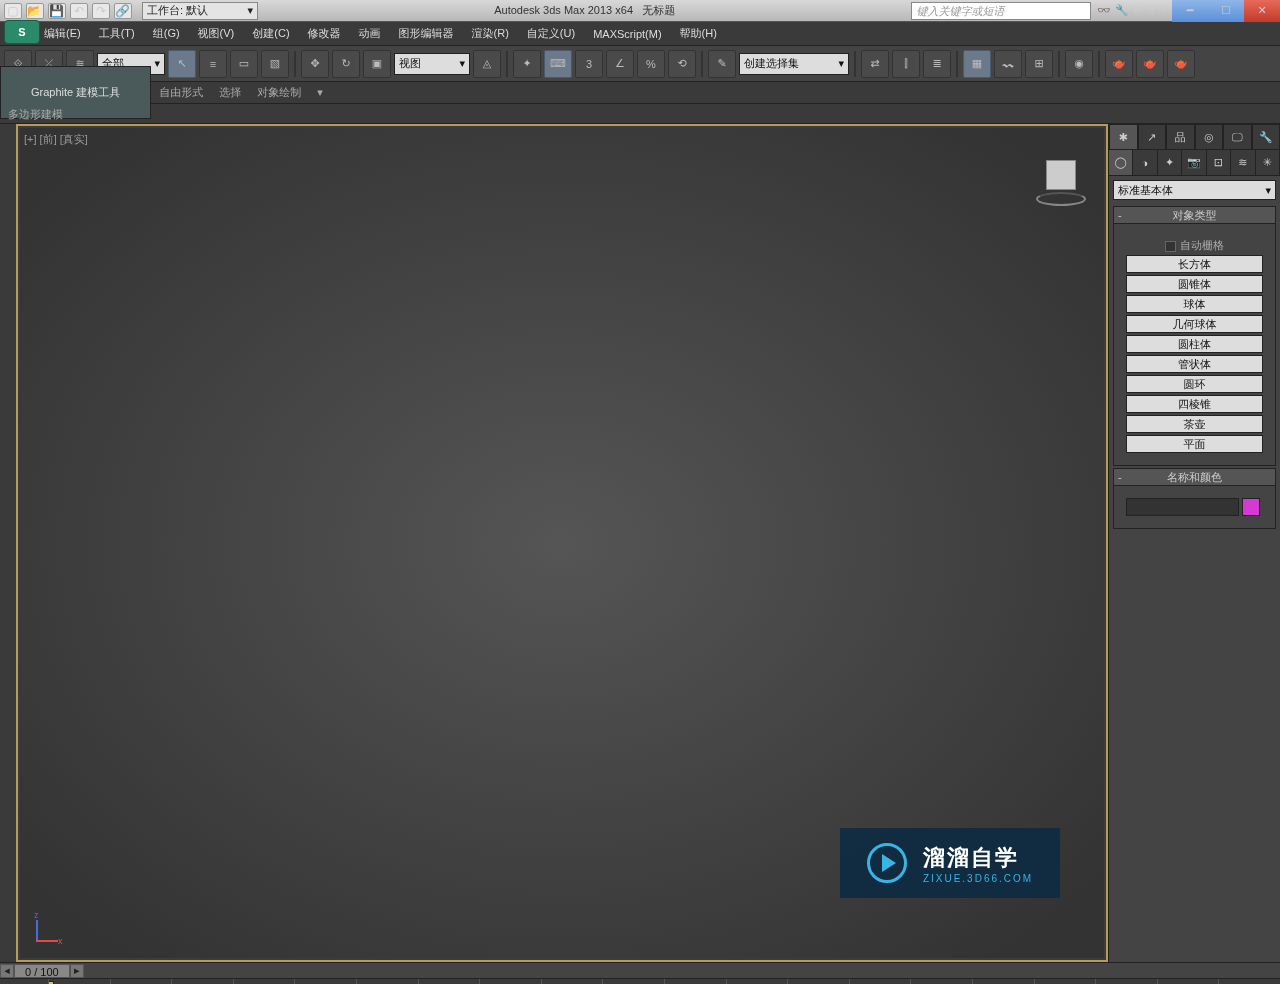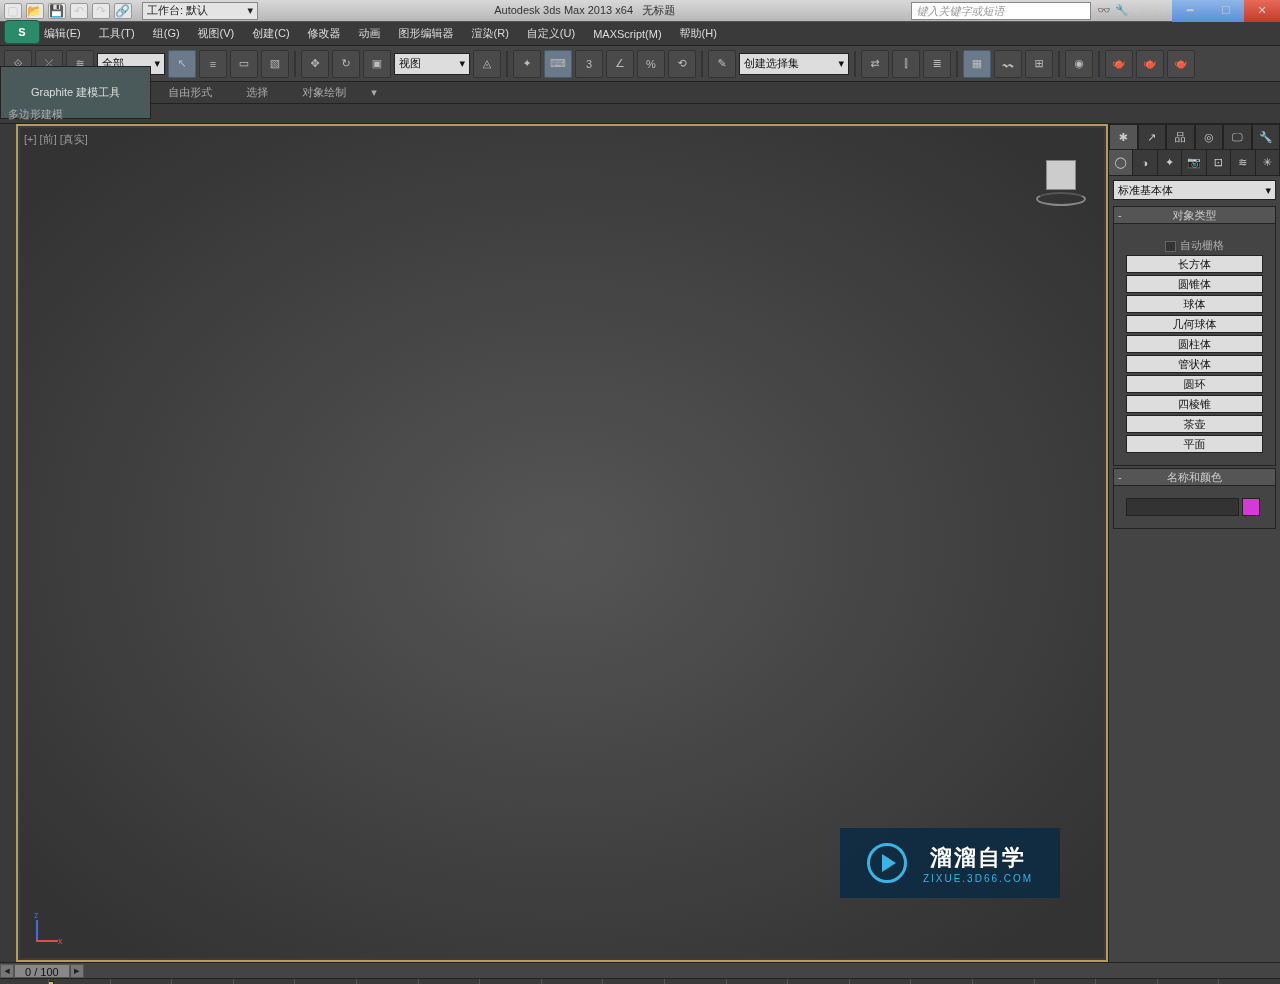--- a/index.html
+++ b/index.html
@@ -19,21 +19,21 @@
 .menubar { height: 24px; background:#3a3a3a; display:flex; align-items:center; padding-left: 44px; border-bottom:1px solid #222; gap: 18px; position:relative; }
 .app-icon { position:absolute; left:4px; top:-2px; width:36px; height:24px; background:#2a8a6a; border-radius:4px; display:flex;align-items:center;justify-content:center; color:#fff; font-weight:bold; border:1px solid #1a5a4a;}
 .menu-item { color:#ddd; }
 .maintoolbar { height: 36px; background:#444; border-bottom:1px solid #222; display:flex; align-items:center; padding:0 4px; gap:3px; }
 .tool-btn { width:28px; height:28px; background:#4a4a4a; border:1px solid #333; border-radius:2px; display:flex;align-items:center;justify-content:center; color:#bbb;}
 .tool-btn.active { background:#6a7a8a; border-color:#4a5a6a; }
 .tool-sep { width:2px; height:26px; background:#333; margin:0 2px; }
 .tool-sel { height:22px; background:#ddd; border:1px solid #222; color:#111; padding:0 4px; display:flex; align-items:center; }
 .ribbonbar { height:22px; background:#3a3a3a; border-bottom:1px solid #222; display:flex; align-items:center; }
 .ribbon-tab { padding: 18px 30px; background:#4a5a5a; color:#ddd; border:1px solid #222; }
-.ribbon-tab.plain { background:transparent; border:none; padding: 3px 17px; color:#aaa;}
+.ribbon-tab.plain { background:transparent; border:none; padding: 3px 8px; color:#aaa;}
 .subribbon { height:20px; background:#3a3a3a; border-bottom:1px solid #222; color:#aaa; padding:3px 8px;}
 .workspace { display:flex; height: 838px; margin-left: 16px; }
 .viewport { flex:1; background:#3c3c3c; border:2px solid #b89a5a; position:relative; }
 .viewport::before { content:''; position:absolute; inset:2px; background: radial-gradient(ellipse at center, #555 0%, #333 90%); }
 .vp-label { position:absolute; top:6px; left:6px; color:#999; z-index:2; }
 .vp-cube { position:absolute; top:30px; right:20px; width:50px; height:50px; z-index:2; }
 .vp-cube-body { width:30px; height:30px; background:#ccc; border:1px solid #888; margin:4px auto; }
 .vp-cube-ring { position:absolute; bottom:0; left:0; right:0; height:14px; border:2px solid #888; border-radius:50%; border-top-color:#555; }
 .vp-axis { position:absolute; bottom:18px; left:18px; z-index:2; }
 .vp-axis-z { position:absolute; width:2px; height:22px; background:#4a6ae4; bottom:0; left:0; }
@@ -58,21 +58,21 @@
 .prim-btn { height:18px; background:#ddd; border:1px solid #222; color:#111; text-align:center; line-height:16px; }
 .name-input { width: calc(100% - 24px); height:18px; background:#333; border:1px solid #222; display:inline-block; vertical-align:middle;}
 .color-swatch { width:18px; height:18px; background:#d63ad6; display:inline-block; vertical-align:middle; border:1px solid #222;}
 .timeslider-row { height:16px; background:#444; border-top:1px solid #222; display:flex; align-items:center; }
 .ts-handle { background:#888; color:#111; padding:0 10px; height:14px; line-height:14px; border:1px solid #555;}
 .ts-arrow { width:14px; height:14px; background:#777; border:1px solid #555; display:flex; align-items:center; justify-content:center; color:#222;}
 .trackbar { height:18px; background:#3a3a3a; border-top:1px solid #222; position:relative; overflow:hidden;}
 .trackbar-ticks { position:absolute; left:48px; right:0; top:0; bottom:0; display:flex; }
 .tick { flex:1; border-left:1px solid #555; color:#888; font-size:9px; padding-left:1px; position:relative;}
 .trackbar-key { position:absolute; left:48px; top:2px; width:6px; height:14px; background:#d4c24a; border:1px solid #222;}
-.watermark { position:absolute; right:46px; bottom:62px; width:220px; height:70px; background:rgba(14,42,66,0.92); display:flex; align-items:center; justify-content:center; gap:16px; z-index:5;text-align:center; }
+.watermark { position:absolute; right:46px; bottom:62px; width:220px; height:70px; background:rgba(14,42,66,0.92); display:flex; align-items:center; justify-content:center; gap:16px; z-index:5; }
 .wm-play { width:40px; height:40px; border:3px solid #3ab4e4; border-radius:50%; display:flex;align-items:center;justify-content:center;}
 .wm-play::after { content:''; border-left:14px solid #3ab4e4; border-top:9px solid transparent; border-bottom:9px solid transparent; margin-left:4px;}
 .wm-text { color:#fff; }
 .wm-text-big { font-size:22px; font-weight:bold; letter-spacing:2px;}
 .wm-text-sm { font-size:10px; letter-spacing:2px; color:#3ab4e4;}
 .ic { font-size:12px; }
 </style>
 </head>
 <body>
 

